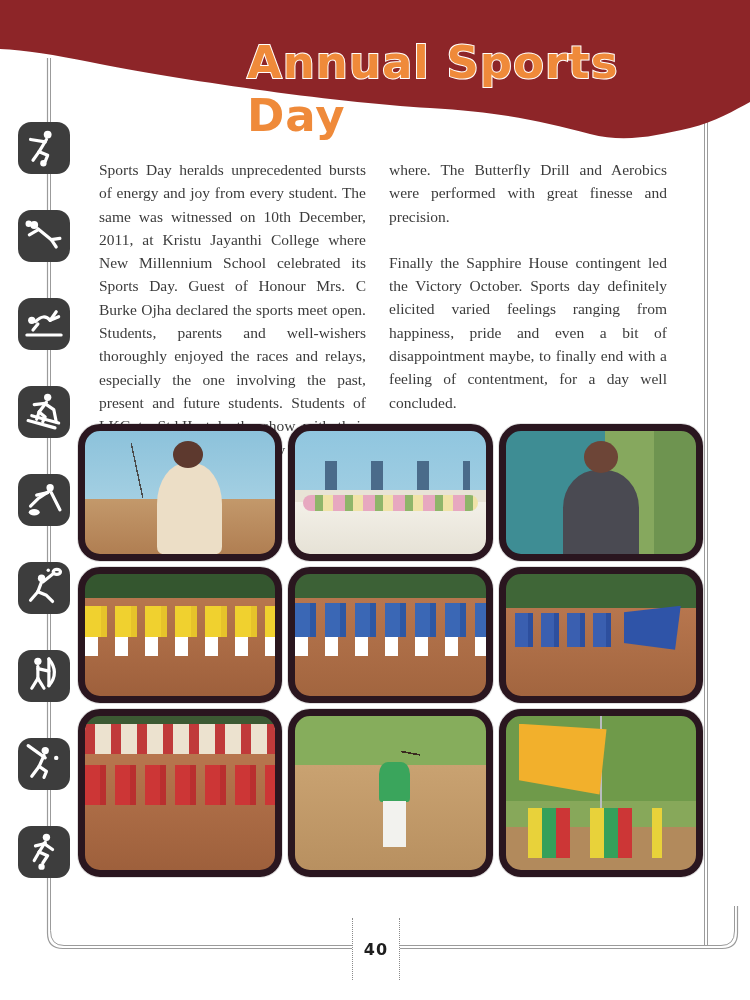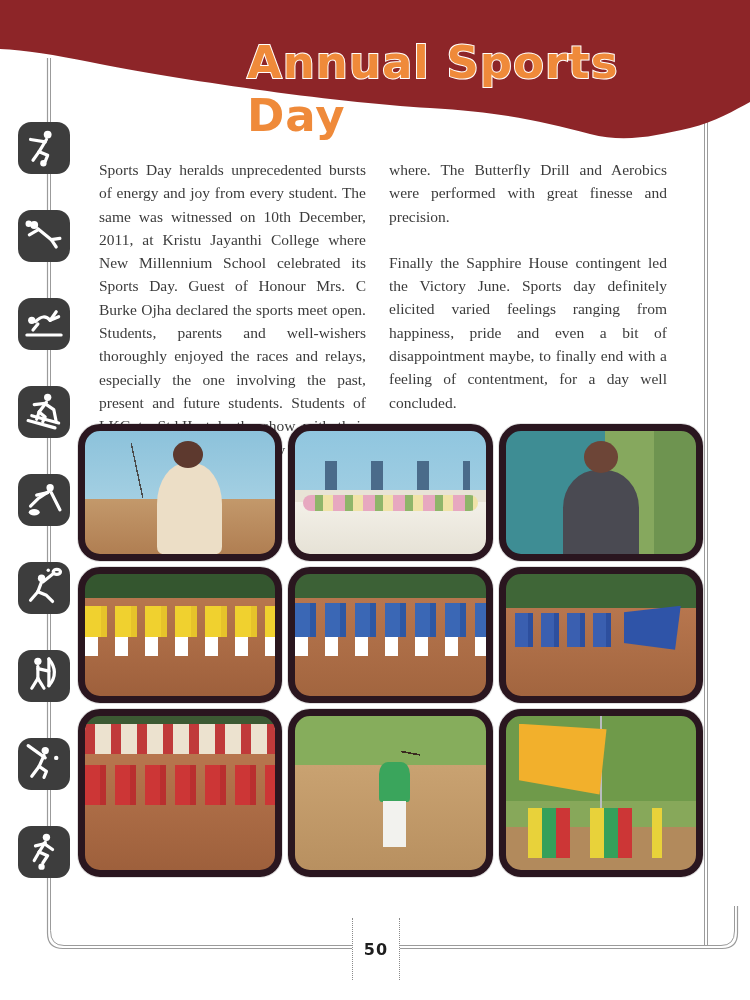--- a/index.html
+++ b/index.html
@@ -212,32 +212,32 @@
           <circle class="fill" cx="16" cy="30" r="2.6"></circle>
         </svg>
     </div>
   </div>
 
   <div class="col col-left">
     <p>Sports Day heralds unprecedented bursts of energy and joy from every student.  The same was witnessed on 10th December, 2011, at Kristu Jayanthi College where New Millennium School celebrated its  Sports Day. Guest of Honour Mrs. C Burke Ojha declared the sports meet open. Students, parents and well-wishers thoroughly enjoyed the races and relays, especially the one involving the past, present and future students. Students of LKG to Std.II stole the show with their colourful and creative novelty</p>
   </div>
   <div class="col col-right">
     <p>where. The Butterfly Drill and Aerobics were performed with great finesse and precision.</p>
-    <p>Finally the Sapphire House contingent led the Victory June. Sports day definitely elicited varied feelings ranging from happiness, pride and even a bit of disappointment maybe, to finally end with a feeling of contentment, for a day well concluded.</p>
+    <p>Finally the Sapphire House contingent led the Victory October. Sports day definitely elicited varied feelings ranging from happiness, pride and even a bit of disappointment maybe, to finally end with a feeling of contentment, for a day well concluded.</p>
   </div>
 
   <div class="grid">
     <div class="photo p1" title="Guest in a cream saree speaking at the microphone against a blue decorated backdrop"></div>
     <div class="photo p2" title="Dignitaries seated on the dais behind a flower-decked white table"></div>
     <div class="photo p3" title="Chief guest in grey speaking at the microphone before a teal curtain"></div>
     <div class="photo p4" title="Yellow house students marching on the track"></div>
     <div class="photo p5" title="Blue house students marching in formation"></div>
     <div class="photo p6" title="Girl guides in blue uniforms carrying the house flag"></div>
     <div class="photo p7" title="Red house contingent marching past decorated banners"></div>
     <div class="photo p8" title="Student in green carrying the sports torch on the track"></div>
     <div class="photo p9" title="Students bearing the yellow school flag on the field"></div>
   </div>
 
   <div class="pagenum-wrap">
-    <span>50</span>
+    <span>40</span>
   </div>
 
 </div>
 
 </body></html>

